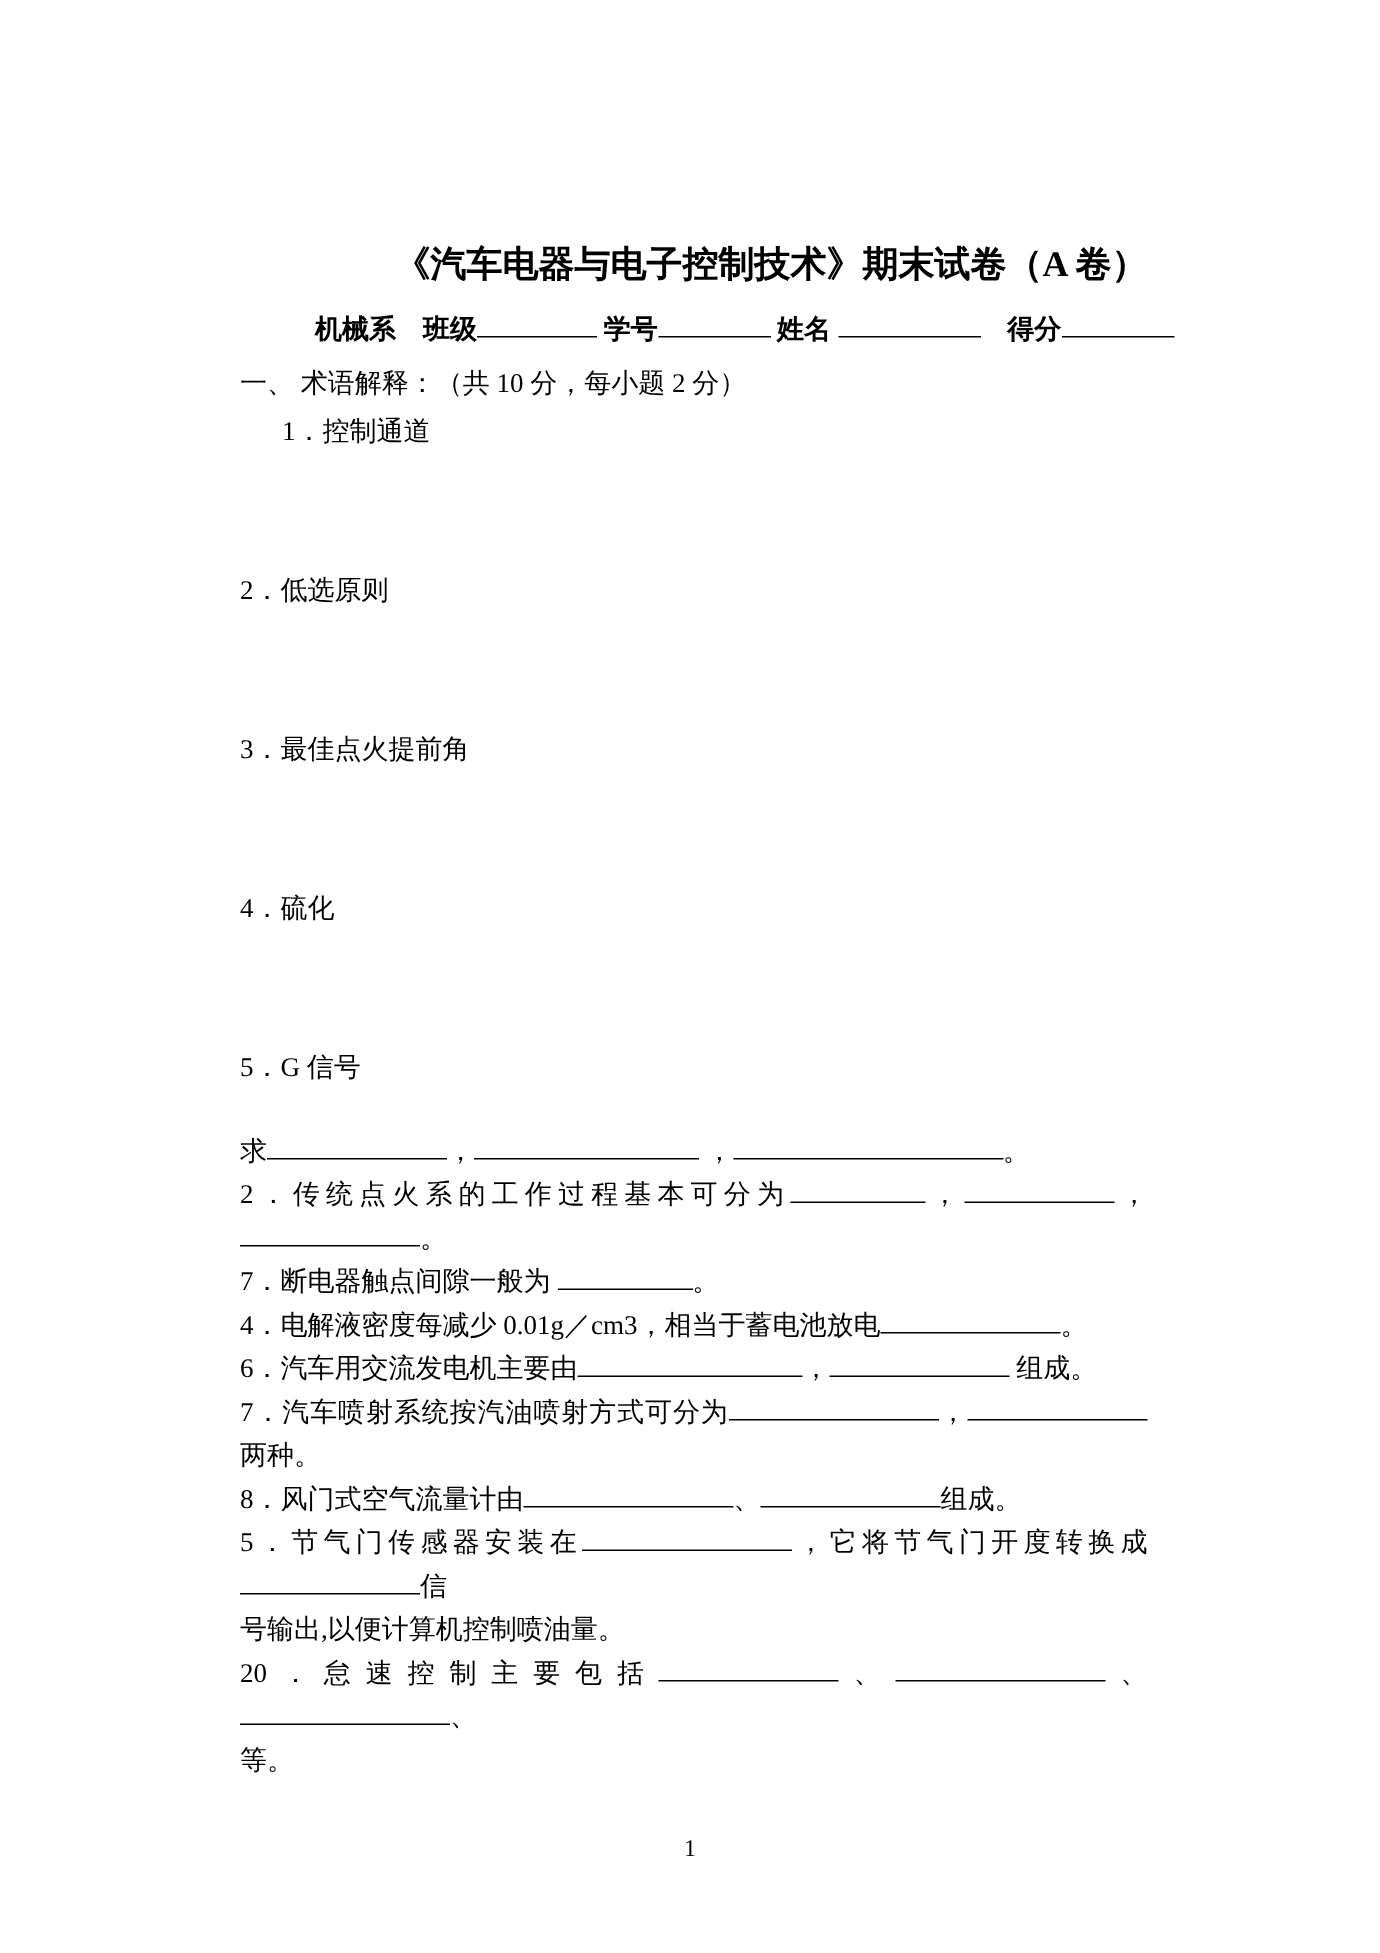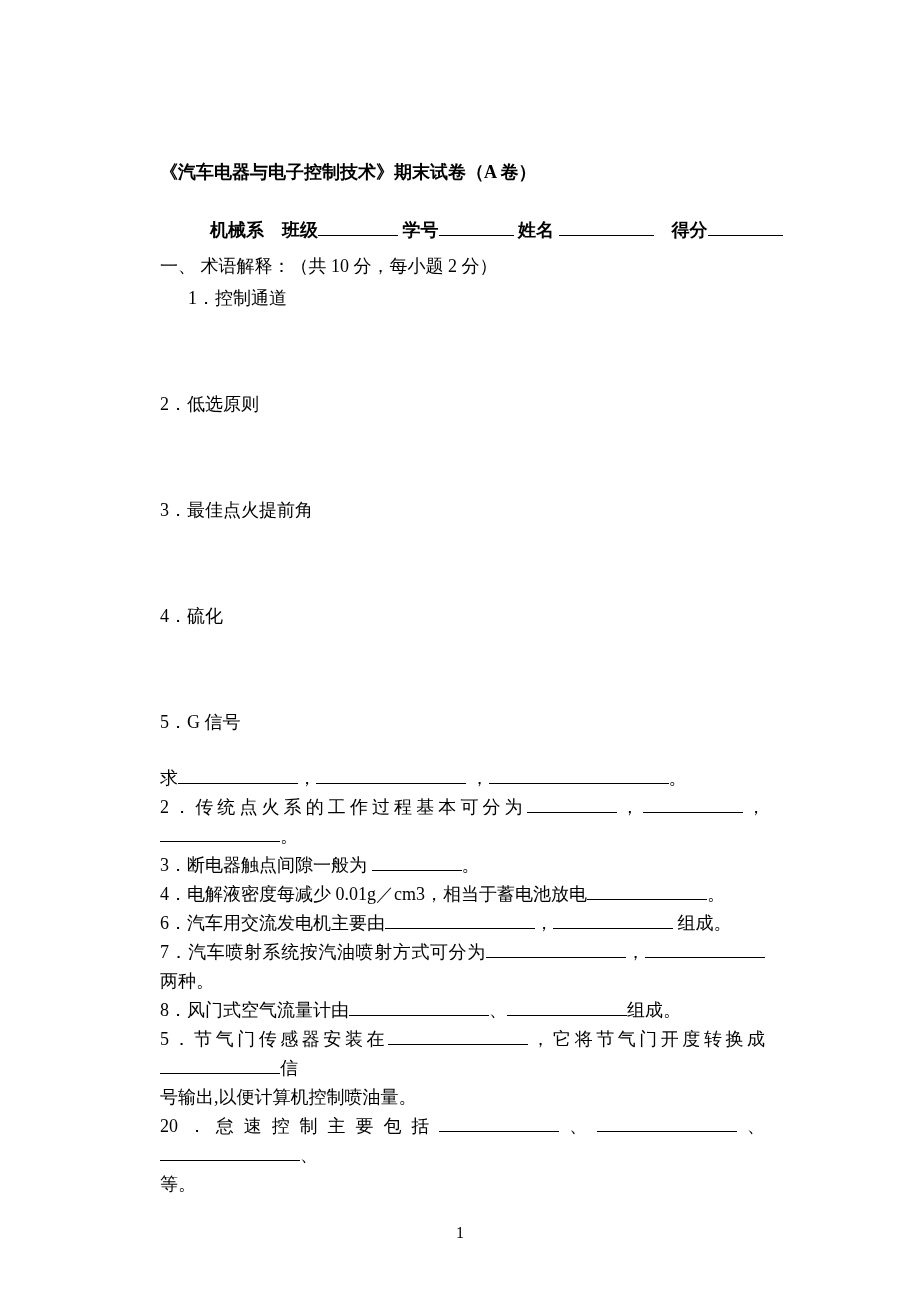--- a/index.html
+++ b/index.html
@@ -7,24 +7,24 @@
       width: 920px;
       height: 1302px;
       background: #fff;
       font-family: "SimSun", "宋体", serif;
       font-size: 18px;
       color: #000;
       padding: 160px 155px 0 160px;
       position: relative;
     }
     .title {
-      text-align: left;
+      text-align: right;
       font-weight: bold;
-      font-size: 18px;
-      margin-bottom: 34px;
+      font-size: 24px;
+      margin-bottom: 15px;
     }
     .header-line {
       text-align: center;
       font-weight: bold;
       font-size: 18px;
       margin-bottom: 12px;
       white-space: nowrap;
       margin-left: 50px;
     }
     .blank-s { display: inline-block; border-bottom: 1px solid #000; width: 80px; height: 18px; vertical-align: baseline; }
@@ -96,21 +96,21 @@
 
   <div class="fill-item">
     <span>求</span><span class="u u120"></span>，<span class="u u150"></span> ，<span class="u u180"></span>。
   </div>
 
   <div class="fill-item">
     <span>2．传统点火系的工作过程基本可分为</span><span class="u u90"></span>，<span class="u u100"></span>，<span class="u u120"></span>。
   </div>
 
   <div class="fill-item">
-    <span>3．断电器触点间隙一般为 </span><span class="u u90"></span>。
+    <span>7．断电器触点间隙一般为 </span><span class="u u90"></span>。
   </div>
 
   <div class="fill-item">
     <span>4．电解液密度每减少 0.01g／cm3，相当于蓄电池放电</span><span class="u u120"></span>。
   </div>
 
 
   <div class="fill-item">
     <span>6．汽车用交流发电机主要由</span><span class="u u150"></span>，<span class="u u120"></span><span> 组成。</span>
   </div>

